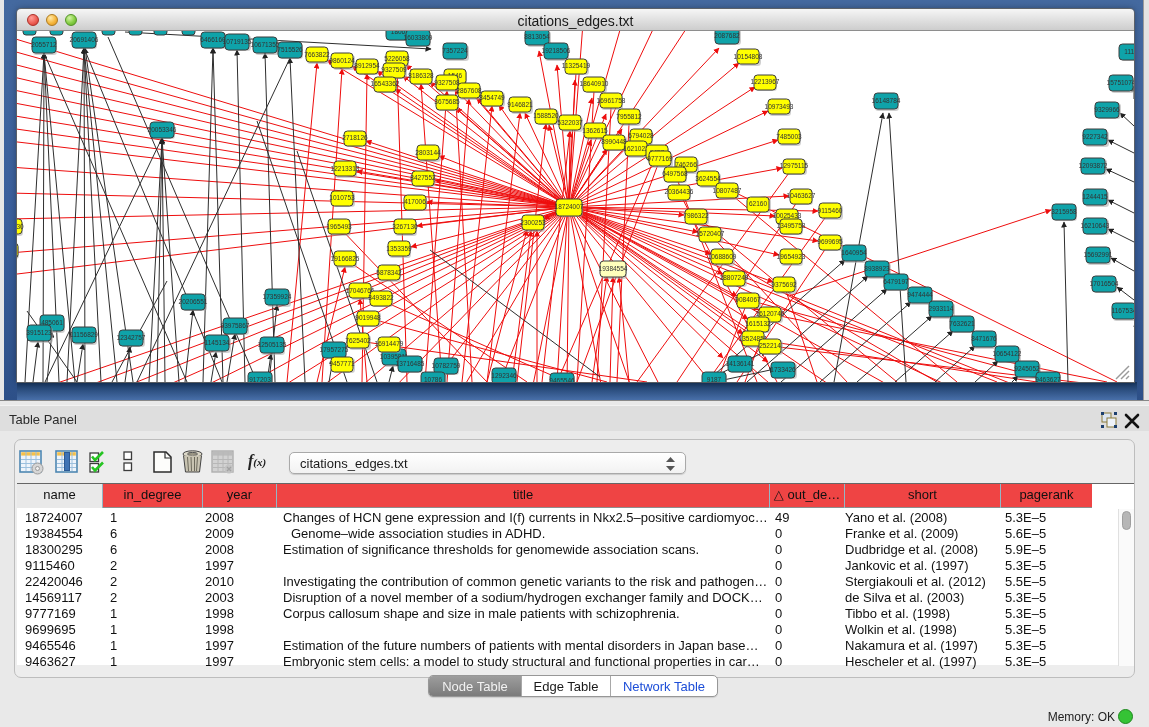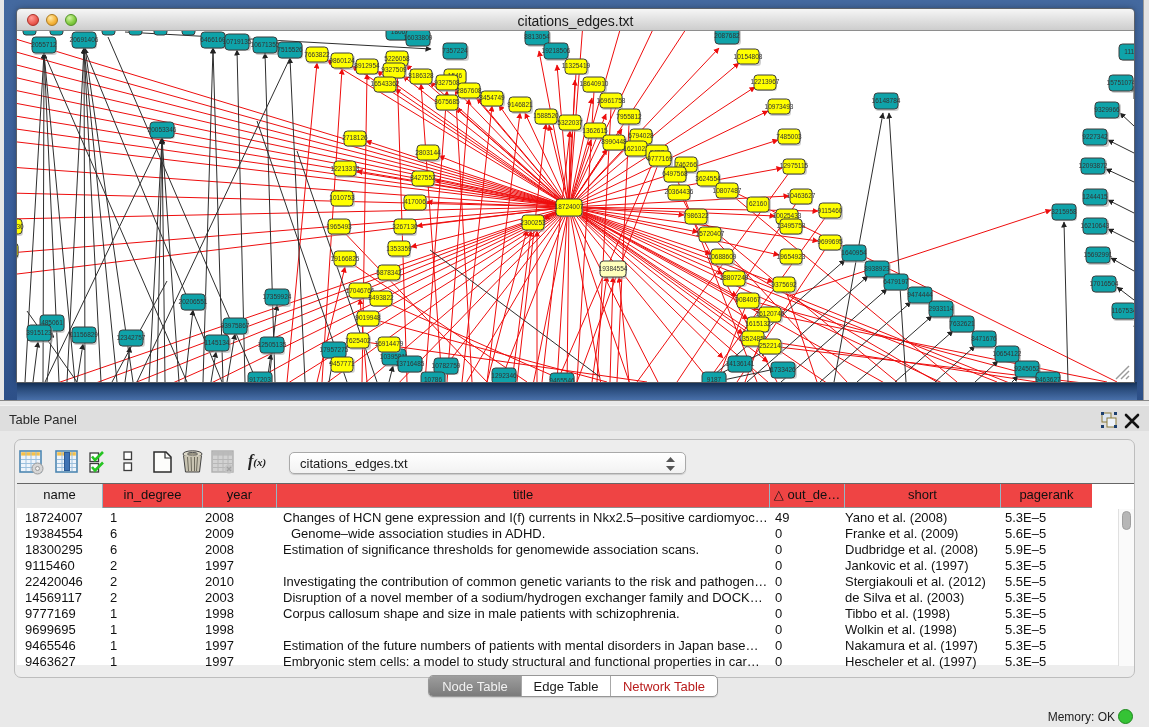--- a/index.html
+++ b/index.html
@@ -853,21 +853,21 @@
       </div>
 
   <div class="abs" style="left:1101px;top:25px;width:16px;height:157px;background:#fafafa;border-left:1px solid #e0e0e0">
    <div style="width:9px;height:19px;margin:2px auto 0;background:#b6b6b6;border:1px solid #9e9e9e;border-radius:5px"></div>
   </div>
  </div>
 
  <div class="abs" style="left:428px;top:274px;height:22px;display:flex;font-size:13px;border:1px solid #979797;border-radius:5px;overflow:hidden;background:#fff;box-shadow:0 1px 1px rgba(0,0,0,.12)">
   <div style="width:92px;text-align:center;padding-top:3px;background:linear-gradient(180deg,#9d9d9d,#7b7b7b);color:#f2f2f2">Node Table</div>
   <div style="width:89px;text-align:center;padding-top:3px;border-left:1px solid #a8a8a8;color:#1a1a1a">Edge Table</div>
-  <div style="width:107px;text-align:center;padding-top:3px;border-left:1px solid #a8a8a8;color:#b91c1c">Network Table</div>
+  <div style="width:107px;text-align:center;padding-top:3px;border-left:1px solid #a8a8a8;color:#1d4ed8">Network Table</div>
  </div>
 
  <div class="abs" style="right:34px;top:309px;font-size:12px;color:#222">Memory: OK</div>
  <div class="abs" style="left:1118px;top:308px;width:15px;height:15px;border-radius:50%;background:#35c335;border:1px solid #1d871d"></div>
 </div>
 <style>
 .row{position:absolute;left:0;width:1117px;height:16px;font-size:13px;color:#111;white-space:nowrap}
 .row .c{position:absolute;top:1px}
 .row .ctr{text-align:left}
 .hc{position:absolute;top:0;height:24px;text-align:center;padding-top:3px;border-right:1px solid #93b7c6}

